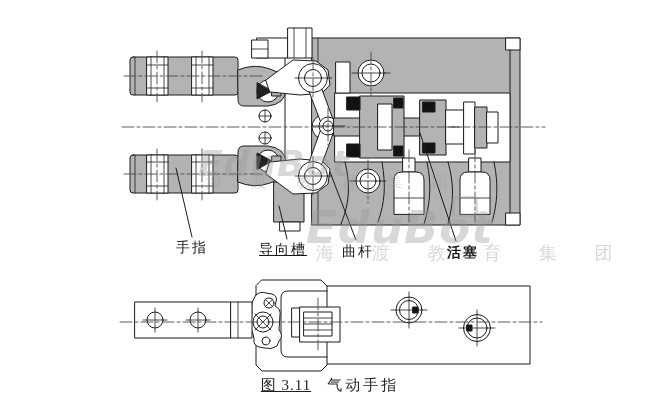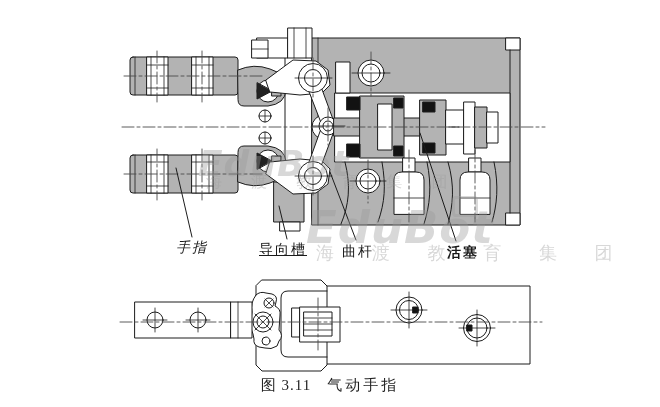--- a/index.html
+++ b/index.html
@@ -1,21 +1,21 @@
 <!DOCTYPE html>
 <html><head>
 <meta charset="utf-8">
 <style>
   html,body{margin:0;padding:0;background:#fff;}
   #stage{position:relative;width:660px;height:405px;background:#ffffff;overflow:hidden;
          font-family:"Liberation Serif","DejaVu Serif",serif;}
   #stage svg{position:absolute;left:0;top:0;}
   .part-label{position:absolute;font-size:14px;color:#1a1a1a;letter-spacing:2px;white-space:nowrap;}
   .caption{position:absolute;left:0;top:376px;width:660px;text-align:center;font-size:15px;color:#1f1f1f;}
-  .caption .cap-prefix{margin-right:16px;letter-spacing:1px;}
+  .caption .cap-prefix{margin-right:16px;letter-spacing:1px;text-decoration:underline;}
   .caption .cap-title{letter-spacing:3px;}
   .wm{position:absolute;color:#9a9a9a;opacity:.38;pointer-events:none;}
   .wm-brand{font-family:"DejaVu Sans","Liberation Sans",sans-serif;font-weight:bold;font-style:italic;letter-spacing:1px;}
   .wm-co{font-family:"DejaVu Sans","Liberation Sans",sans-serif;font-weight:normal;white-space:nowrap;}
   .wm-upper-brand{left:198px;top:143px;font-size:36px;}
   .wm-upper-co{left:206px;top:172px;font-size:16px;letter-spacing:12px;}
   .wm-lower-brand{left:306px;top:201px;font-size:45px;}
   .wm-lower-co{left:316px;top:241px;font-size:18px;letter-spacing:16px;}
   .wm-bot-glyph{left:452px;top:196px;width:20px;height:15px;border:3px solid #9a9a9a;border-radius:4px;opacity:.38;position:absolute;}
 </style>
@@ -244,21 +244,21 @@
       </g>
     </g>
   </svg>
 
   <div class="wm wm-brand wm-upper-brand">EduBot</div>
   <div class="wm wm-co wm-upper-co">海 渡 教 育 集 团</div>
   <div class="wm wm-brand wm-lower-brand">EduBot</div>
   <div class="wm-bot-glyph"></div>
   <div class="wm wm-co wm-lower-co">海 渡 教 育 集 团</div>
 
-  <div class="part-label" style="left:176px;top:239px;font-style:italic;">手指</div>
+  <div class="part-label" style="left:176px;top:239px;">手指</div>
   <div class="part-label" style="left:259px;top:241px;text-decoration:underline;">导向槽</div>
   <div class="part-label" style="left:342px;top:243px;">曲杆</div>
   <div class="part-label" style="left:447px;top:244px;font-weight:bold;">活塞</div>
 
   <div class="caption">
     <span class="cap-prefix">图 3.11</span><span class="cap-title">气动手指</span>
   </div>
 </div>
 
 </body></html>

